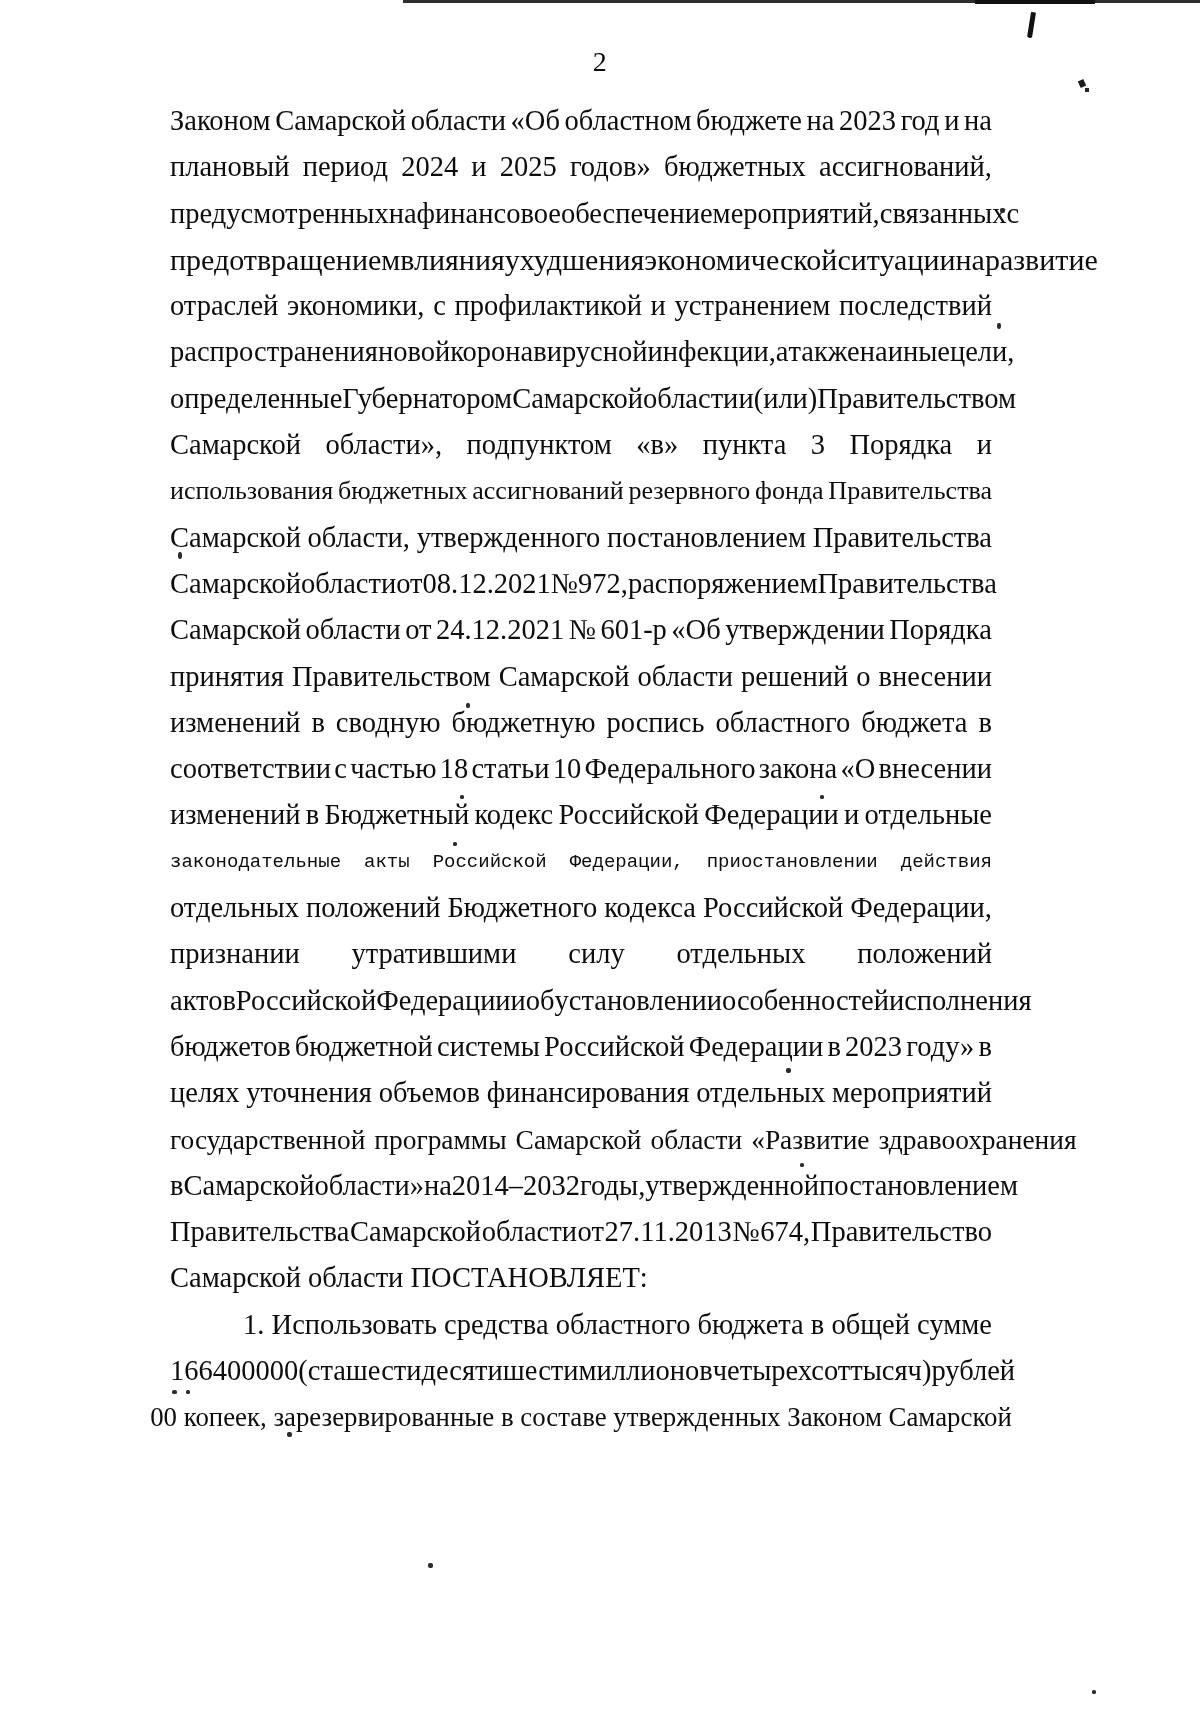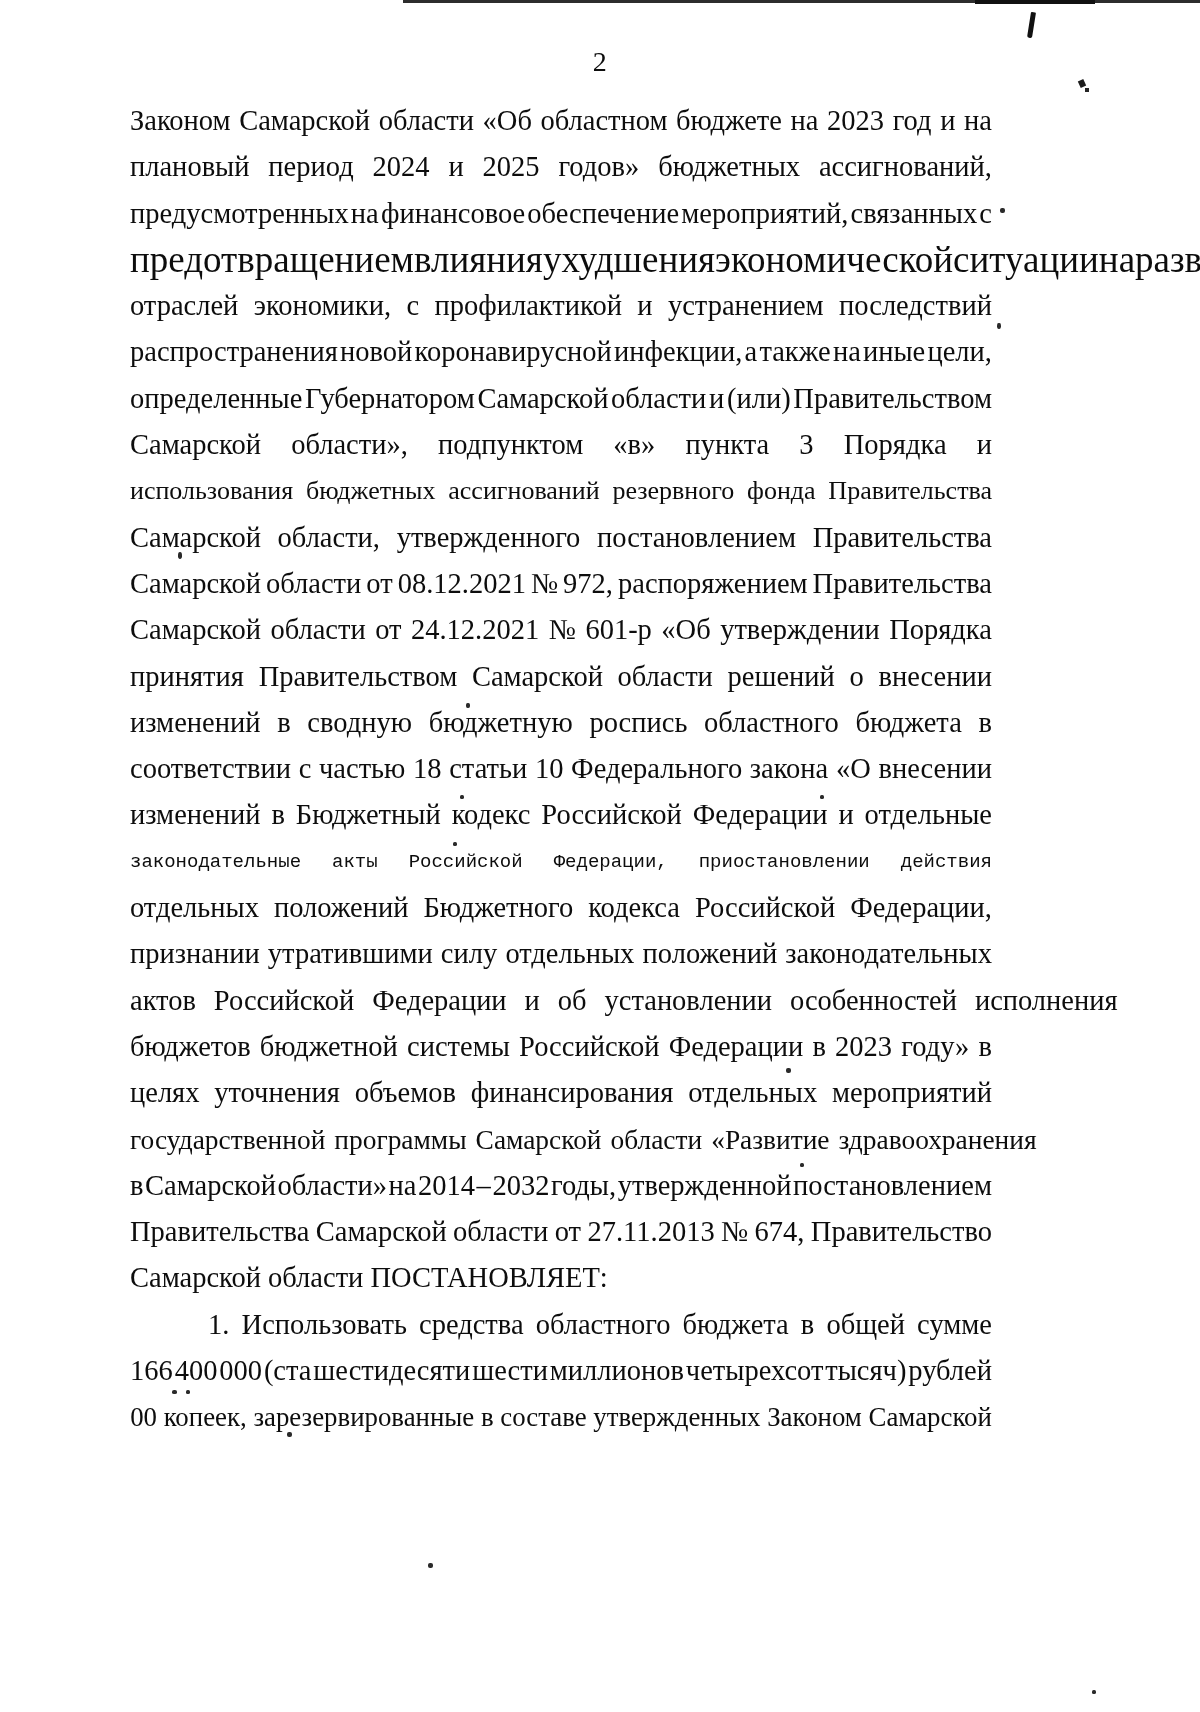--- a/index.html
+++ b/index.html
@@ -57,20 +57,21 @@
     width: 862px;
   }
 
   
   .jline {
     display: flex;
     justify-content: space-between;
     line-height: 46.3px;
     font-size: 28.5px;
     white-space: pre;
+    margin-left: 40px;
   }
   .jline.left {
     justify-content: flex-start;
   }
   .jline > span {
     white-space: pre;
   }
 
   
   .speck {
@@ -120,37 +121,37 @@
   <div class="pen-tick"></div>
   <div class="pen-tick-2"></div>
 
   <div class="folio">2</div>
 
   <div class="body-text">
     <div id="para-1">
         <div class="jline"><span>Законом</span><span>Самарской</span><span>области</span><span>«Об</span><span>областном</span><span>бюджете</span><span>на</span><span>2023</span><span>год</span><span>и</span><span>на</span></div>
         <div class="jline"><span>плановый</span><span>период</span><span>2024</span><span>и</span><span>2025</span><span>годов»</span><span>бюджетных</span><span>ассигнований,</span></div>
         <div class="jline"><span>предусмотренных</span><span>на</span><span>финансовое</span><span>обеспечение</span><span>мероприятий,</span><span>связанных</span><span>с</span></div>
-        <div class="jline" style="font-size: 37px; text-align: center;"><span>предотвращением</span><span>влияния</span><span>ухудшения</span><span>экономической</span><span>ситуации</span><span>на</span><span>развитие</span></div>
+        <div class="jline" style="font-size: 30px; text-align: center;"><span>предотвращением</span><span>влияния</span><span>ухудшения</span><span>экономической</span><span>ситуации</span><span>на</span><span>развитие</span></div>
         <div class="jline"><span>отраслей</span><span>экономики,</span><span>с</span><span>профилактикой</span><span>и</span><span>устранением</span><span>последствий</span></div>
         <div class="jline"><span>распространения</span><span>новой</span><span>коронавирусной</span><span>инфекции,</span><span>а</span><span>также</span><span>на</span><span>иные</span><span>цели,</span></div>
         <div class="jline"><span>определенные</span><span>Губернатором</span><span>Самарской</span><span>области</span><span>и</span><span>(или)</span><span>Правительством</span></div>
         <div class="jline"><span>Самарской</span><span>области»,</span><span>подпунктом</span><span>«в»</span><span>пункта</span><span>3</span><span>Порядка</span><span>и</span></div>
         <div class="jline" style="font-size: 26px;"><span>использования</span><span>бюджетных</span><span>ассигнований</span><span>резервного</span><span>фонда</span><span>Правительства</span></div>
         <div class="jline"><span>Самарской</span><span>области,</span><span>утвержденного</span><span>постановлением</span><span>Правительства</span></div>
         <div class="jline"><span>Самарской</span><span>области</span><span>от</span><span>08.12.2021</span><span>№</span><span>972,</span><span>распоряжением</span><span>Правительства</span></div>
         <div class="jline"><span>Самарской</span><span>области</span><span>от</span><span>24.12.2021</span><span>№</span><span>601-р</span><span>«Об</span><span>утверждении</span><span>Порядка</span></div>
         <div class="jline"><span>принятия</span><span>Правительством</span><span>Самарской</span><span>области</span><span>решений</span><span>о</span><span>внесении</span></div>
         <div class="jline"><span>изменений</span><span>в</span><span>сводную</span><span>бюджетную</span><span>роспись</span><span>областного</span><span>бюджета</span><span>в</span></div>
         <div class="jline"><span>соответствии</span><span>с</span><span>частью</span><span>18</span><span>статьи</span><span>10</span><span>Федерального</span><span>закона</span><span>«О</span><span>внесении</span></div>
         <div class="jline"><span>изменений</span><span>в</span><span>Бюджетный</span><span>кодекс</span><span>Российской</span><span>Федерации</span><span>и</span><span>отдельные</span></div>
         <div class="jline" style="font-size: 19px; font-family: Liberation Mono, monospace;"><span>законодательные</span><span>акты</span><span>Российской</span><span>Федерации,</span><span>приостановлении</span><span>действия</span></div>
         <div class="jline"><span>отдельных</span><span>положений</span><span>Бюджетного</span><span>кодекса</span><span>Российской</span><span>Федерации,</span></div>
-        <div class="jline"><span>признании</span><span>утратившими</span><span>силу</span><span>отдельных</span><span>положений</span><span>законодательных</span></div>
-        <div class="jline" style="font-size: 28.48px; gap: 18px;"><span>актов</span><span>Российской</span><span>Федерации</span><span>и</span><span>об</span><span>установлении</span><span>особенностей</span><span>исполнения</span></div>
+        <div class="jline"><span>признании</span><span>утратившими</span><span>силу</span><span>отдельных</span><span>положений</span></div>
+        <div class="jline" style="font-size: 28.48px;"><span>актов</span><span>Российской</span><span>Федерации</span><span>и</span><span>об</span><span>установлении</span><span>особенностей</span><span>исполнения</span></div>
         <div class="jline"><span>бюджетов</span><span>бюджетной</span><span>системы</span><span>Российской</span><span>Федерации</span><span>в</span><span>2023</span><span>году»</span><span>в</span></div>
         <div class="jline"><span>целях</span><span>уточнения</span><span>объемов</span><span>финансирования</span><span>отдельных</span><span>мероприятий</span></div>
         <div class="jline" style="font-size: 27.42px; gap: 9px;"><span>государственной</span><span>программы</span><span>Самарской</span><span>области</span><span>«Развитие</span><span>здравоохранения</span></div>
         <div class="jline"><span>в</span><span>Самарской</span><span>области»</span><span>на</span><span>2014</span><span>–</span><span>2032</span><span>годы,</span><span>утвержденной</span><span>постановлением</span></div>
         <div class="jline"><span>Правительства</span><span>Самарской</span><span>области</span><span>от</span><span>27.11.2013</span><span>№</span><span>674,</span><span>Правительство</span></div>
         <div class="jline left"><span>Самарской области ПОСТАНОВЛЯЕТ:</span></div>
       </div>
     <div id="para-2">
         <div class="jline"><span style="display: inline-block; width: 66px; flex: 0 0 auto;"></span><span>1.</span><span>Использовать</span><span>средства</span><span>областного</span><span>бюджета</span><span>в</span><span>общей</span><span>сумме</span></div>
         <div class="jline"><span>166</span><span>400</span><span>000</span><span>(ста</span><span>шестидесяти</span><span>шести</span><span>миллионов</span><span>четырехсот</span><span>тысяч)</span><span>рублей</span></div>

